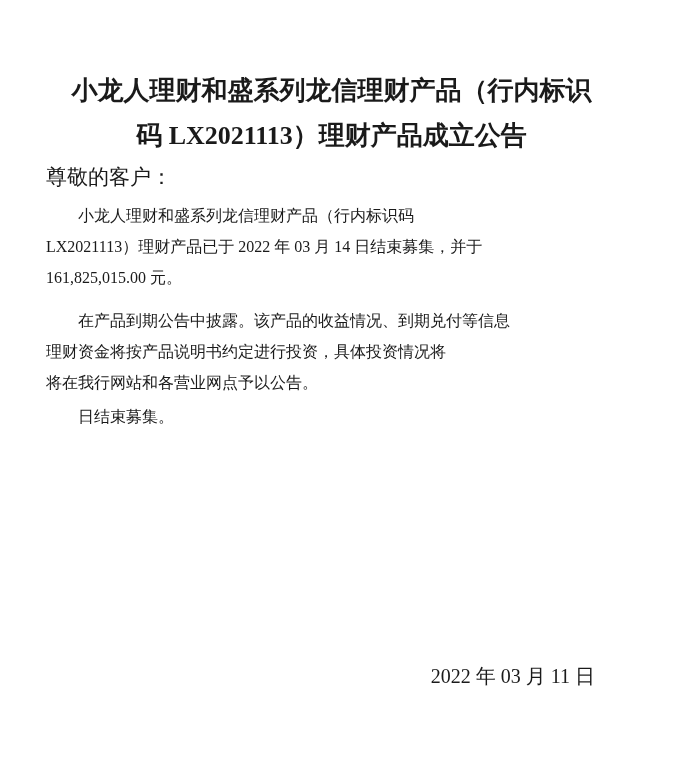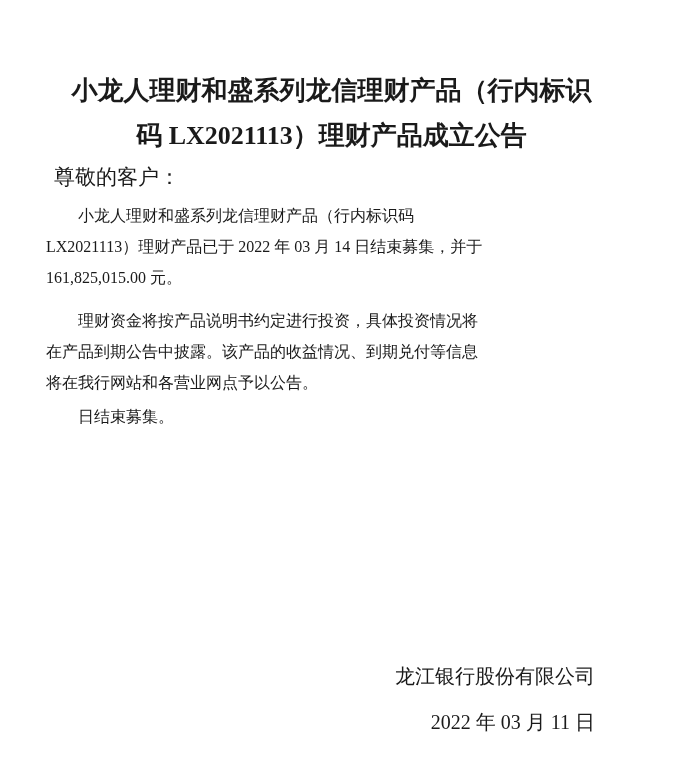--- a/index.html
+++ b/index.html
@@ -24,21 +24,21 @@
   .doc-title {
     margin: 0 auto;
     max-width: 532px;
     font-size: 26px;
     line-height: 45px;
     font-weight: bold;
     text-align: center;
     letter-spacing: 0;
   }
   .salutation {
-    margin: 4px 0 0 8px;
+    margin: 4px 0 0 0;
     font-size: 21px;
     line-height: 31px;
   }
   .para {
     margin: 0;
     font-size: 16px;
     line-height: 31px;
   }
   .para-establishment { margin-top: 7px; }
   .para-disclosure   { margin-top: 12px; }
@@ -66,27 +66,26 @@
 
   <p class="salutation">尊敬的客户：</p>
 
   <div class="para para-establishment">
     <div class="line">小龙人理财和盛系列龙信理财产品（行内标识码</div>
     <div class="line">LX2021113）理财产品已于 2022 年 03 月 14 日结束募集，并于</div>
     <div class="line">161,825,015.00 元。</div>
   </div>
 
   <div class="para para-disclosure">
+    <div class="line">在产品到期公告中披露。该产品的收益情况、到期兑付等信息</div>
     <div class="line">理财资金将按产品说明书约定进行投资，具体投资情况将</div>
-    <div class="line">在产品到期公告中披露。该产品的收益情况、到期兑付等信息</div>
     <div class="line">将在我行网站和各营业网点予以公告。</div>
   </div>
 
   <div class="para para-closing">
     <div class="line">日结束募集。</div>
   </div>
 
   <div class="signature-block">
-    <div>龙江银行股份有限公司</div>
     <div>2022 年 03 月 11 日</div>
   </div>
 
 </div>
 
 </body></html>

